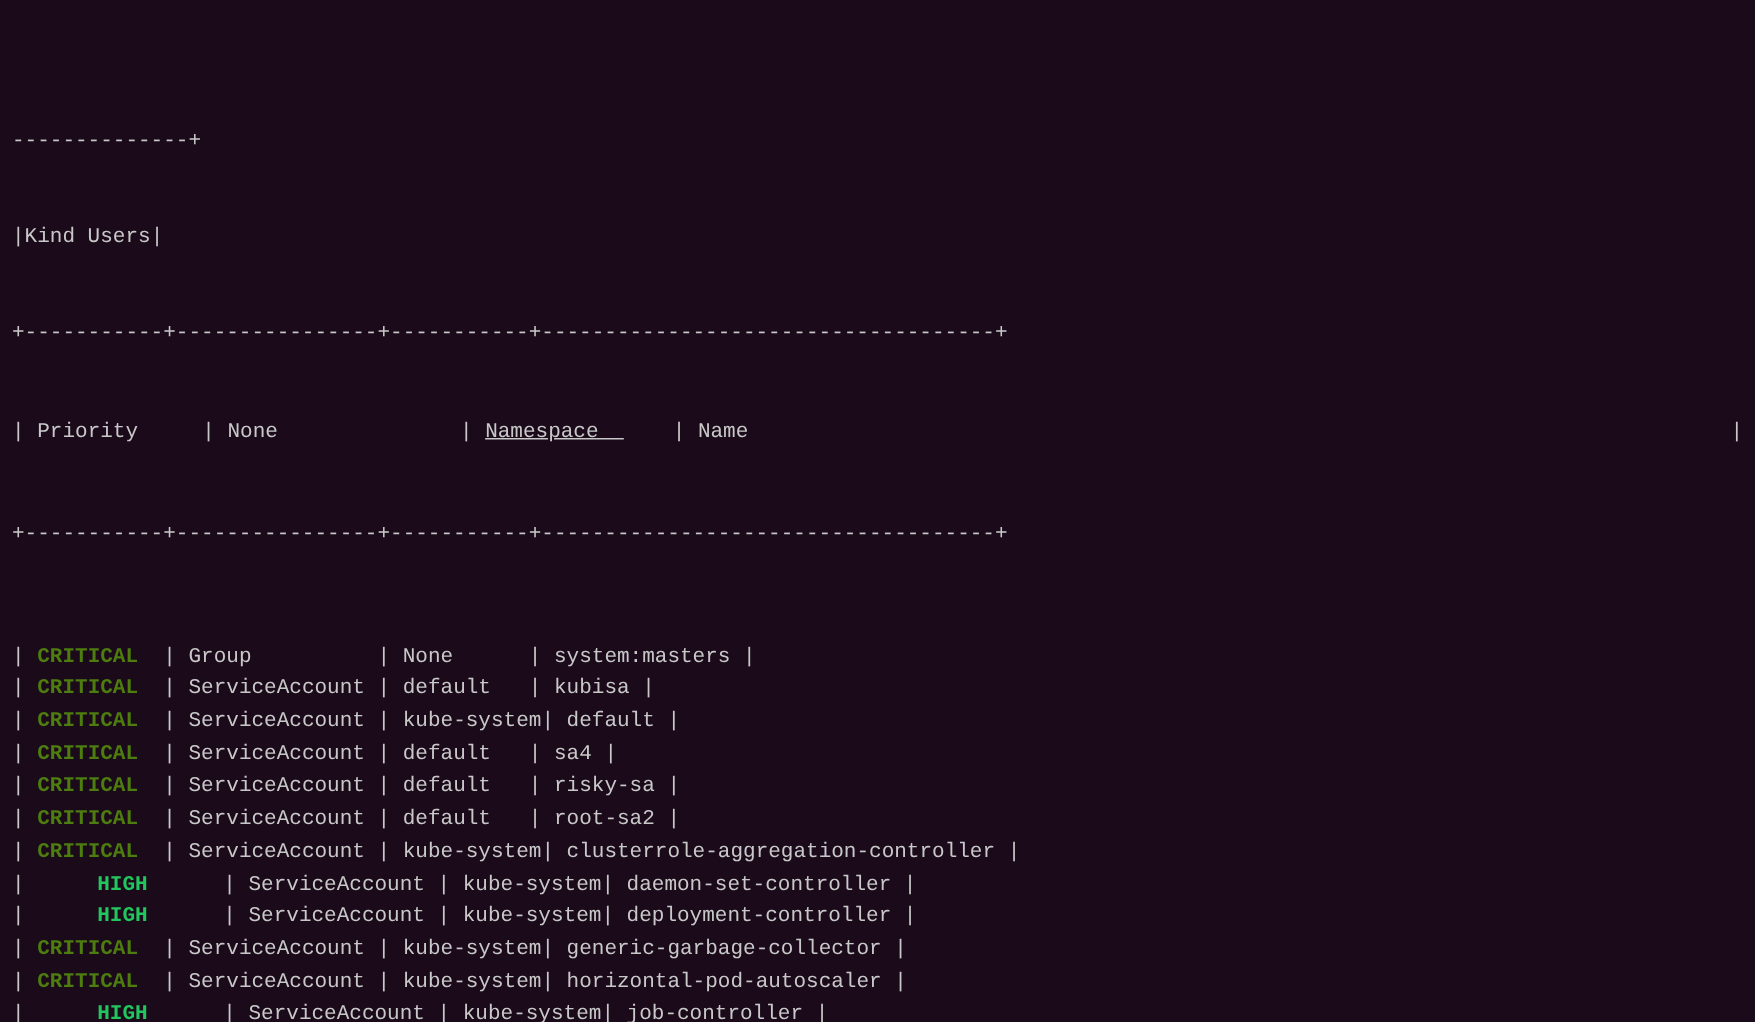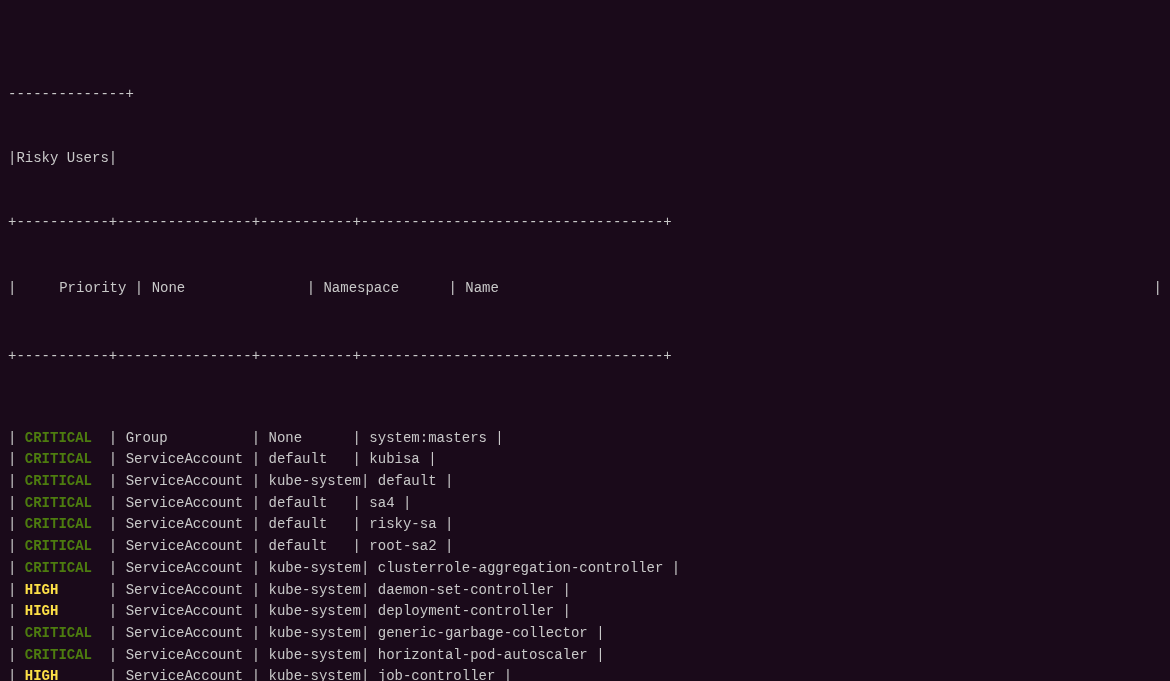--- a/index.html
+++ b/index.html
@@ -33,60 +33,61 @@
       color: #c8c8c8;
     }
     .table-row {
       display: flex;
       align-items: center;
       line-height: 1.55;
     }
     .col-priority {
       width: 110px;
       min-width: 110px;
-      text-align: right;
     }
     .col-kind {
       width: 155px;
       min-width: 155px;
     }
     .col-namespace {
       width: 125px;
       min-width: 125px;
+      text-decoration: underline;
     }
     .col-name {
       flex: 1;
     }
     .priority-critical {
       color: #4d7c0f;
       font-weight: bold;
     }
     .priority-high {
-      color: #fde047;
+      color: #22c55e;
       font-weight: bold;
+      margin-left: 40px;
     }
     .header-row {
       color: #c8c8c8;
     }
     .pipe { color: #c8c8c8; }
   </style>
 </head>
 <body>
 
 <div class="terminal">
   <div class="header">
     <div></div>
     <div></div>
   </div>
 
   <div class="table-container">
     
     <div class="divider">--------------+</div>
     
-    <div class="section-title">|<span>Risky Users</span>|</div>
+    <div class="section-title">|<span>Kind Users</span>|</div>
     
     <div class="divider">+-----------+----------------+-----------+------------------------------------+</div>
     
     <div class="table-row header-row">
       <span class="pipe">| </span>
       <span class="col-priority">Priority </span>
       <span class="pipe">| </span>
       <span class="col-kind">None           </span>
       <span class="pipe">| </span>
       <span class="col-namespace">Namespace  </span>

